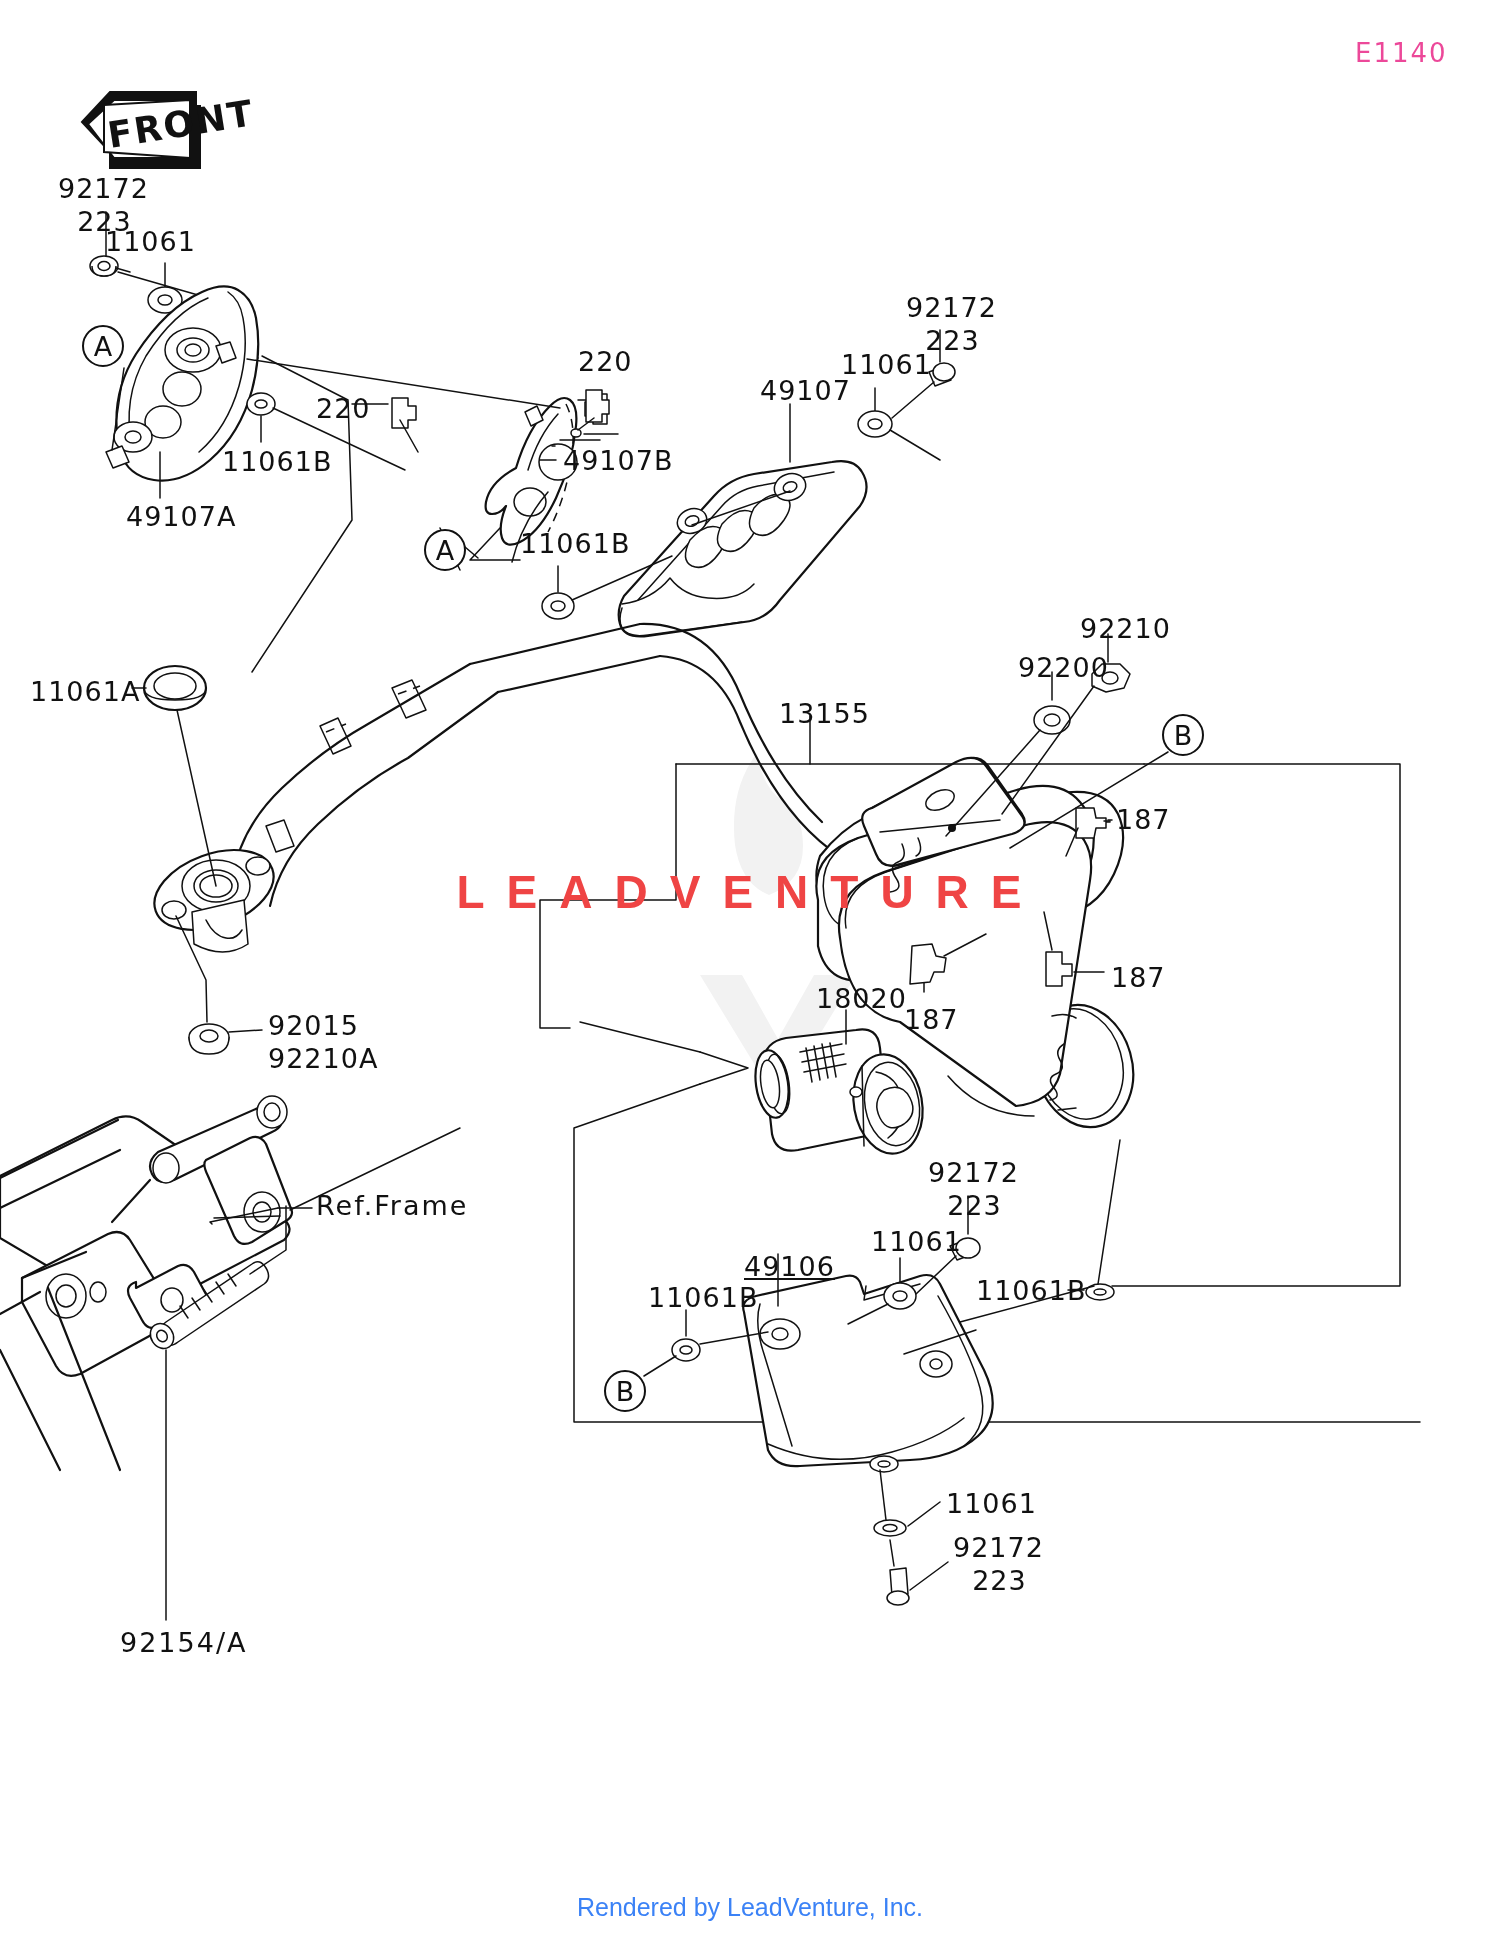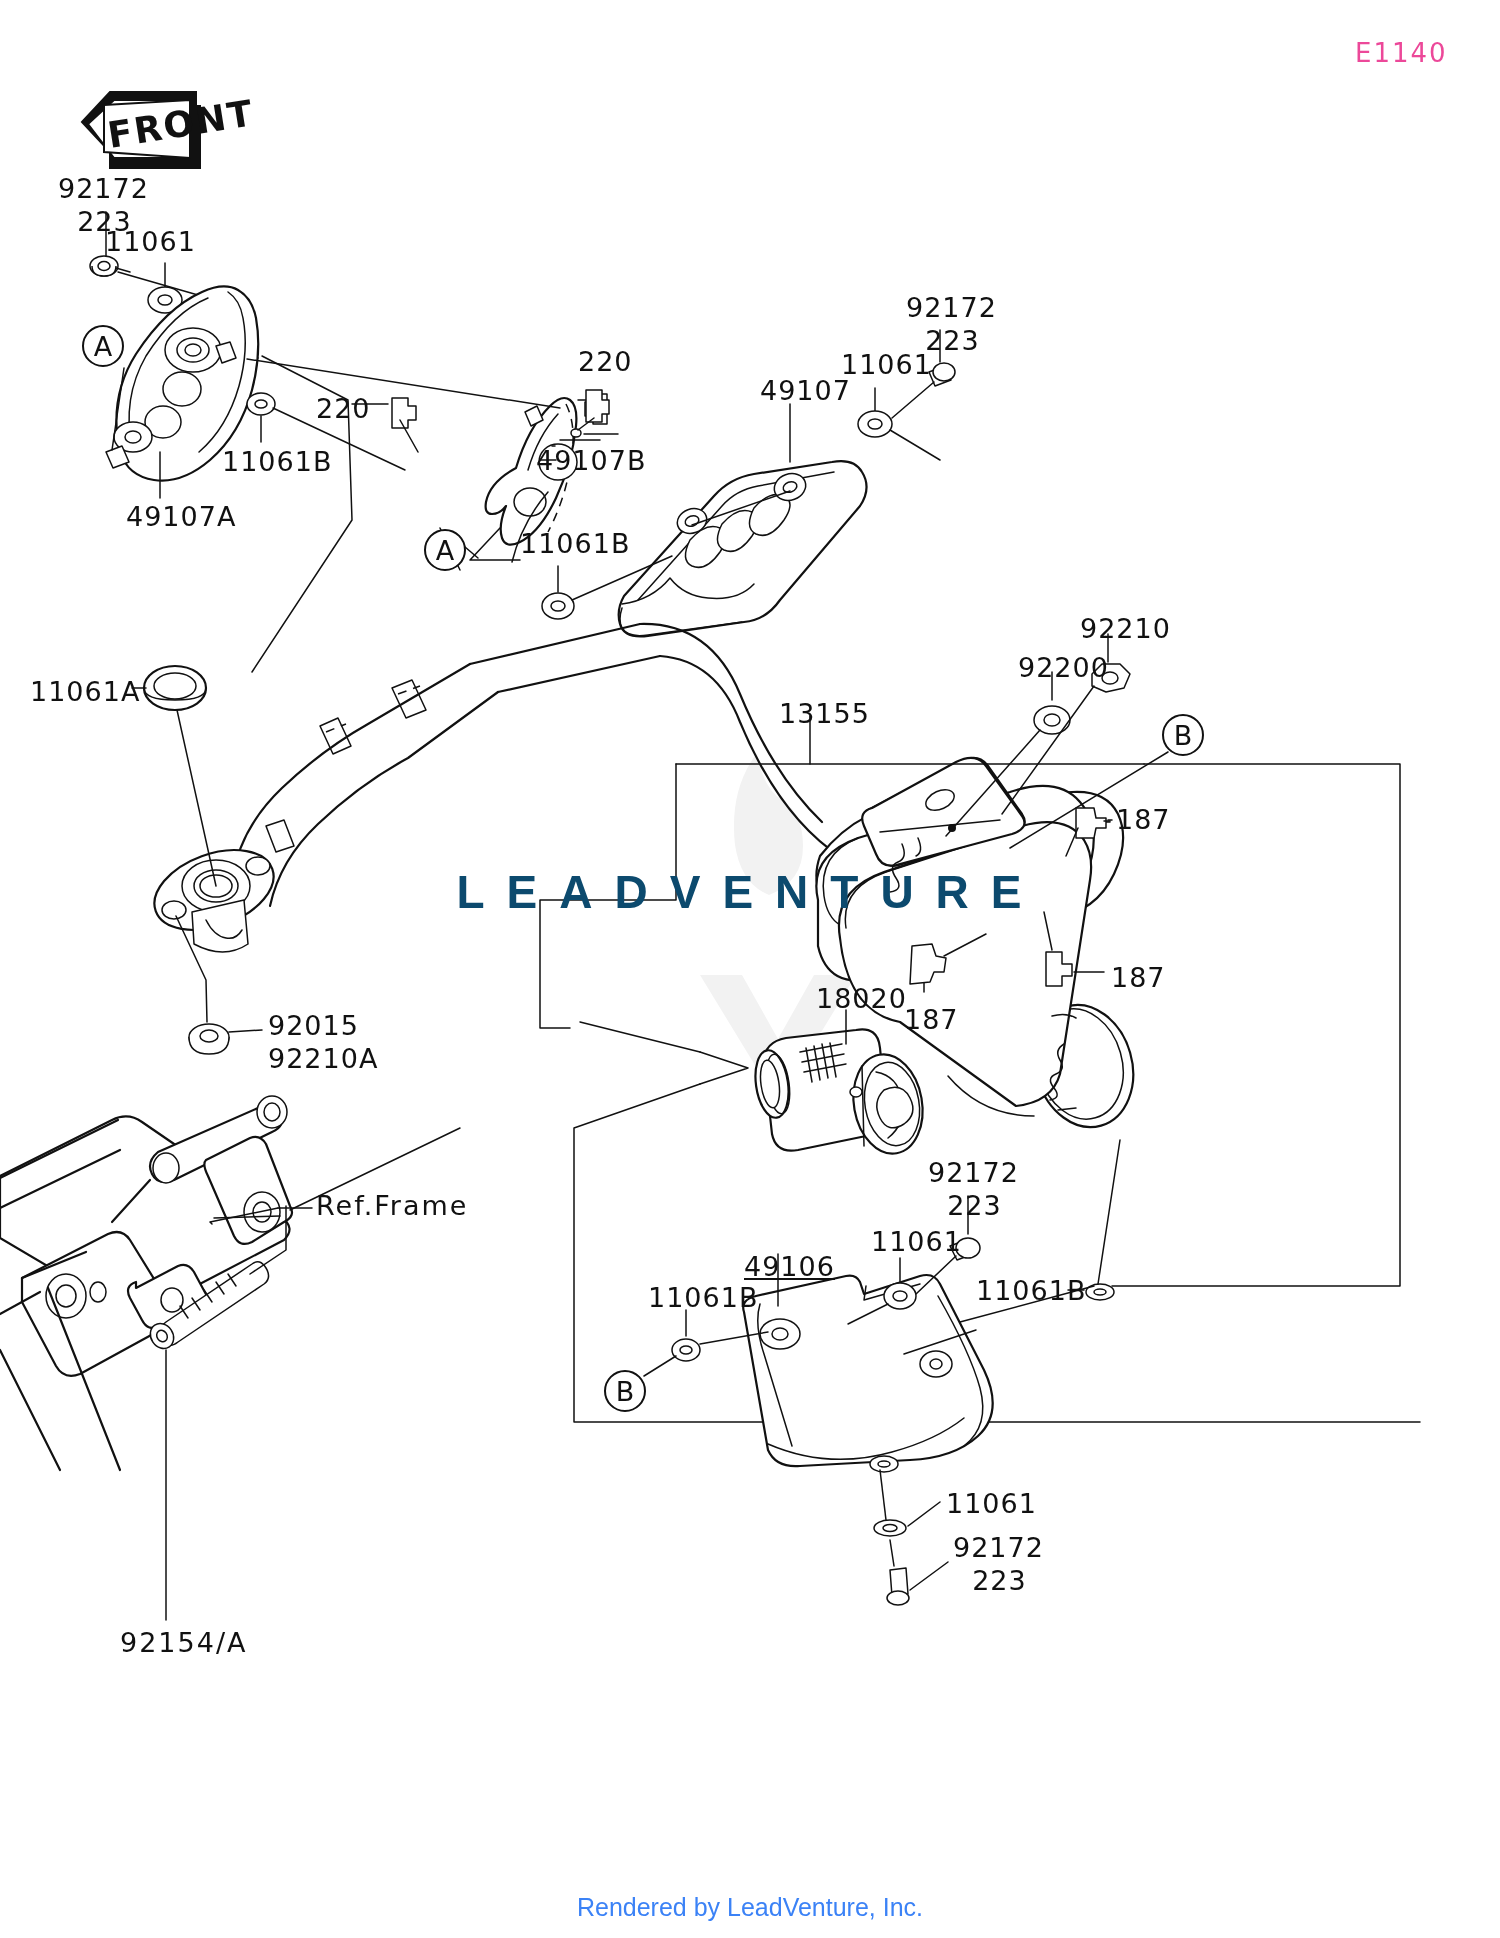--- a/index.html
+++ b/index.html
@@ -46,21 +46,21 @@
     position:absolute;
     pointer-events:none;
     user-select:none;
   }
   .wm-text{
     left:750px; top:865px;
     transform:translateX(-50%);
     font-family:"Liberation Sans", sans-serif;
     font-size:46px;
     letter-spacing:22px;
-    color:#0c4a6e;
+    color:#ef4444;
     font-weight:bold;
     white-space:nowrap;
   }
   .circ{
     position:absolute;
     width:42px;height:42px;
     border:2.4px solid #111;
     border-radius:50%;
     box-sizing:border-box;
     font-family:"DejaVu Sans", sans-serif;
@@ -529,21 +529,21 @@
   <div class="wm wm-text">LEADVENTURE</div>
 
   <div class="lbl" style="left:58px;  top:172px;">92172<br>&nbsp;&nbsp;223</div>
   <div class="lbl" style="left:105px; top:225px;">11061</div>
 
   <div class="lbl" style="left:126px; top:500px;">49107A</div>
   <div class="lbl" style="left:222px; top:445px;">11061B</div>
   <div class="lbl" style="left:316px; top:392px;">220</div>
 
   <div class="lbl" style="left:578px; top:345px;">220</div>
-  <div class="lbl" style="left:536px; top:444px;text-align:right;">49107B</div>
+  <div class="lbl" style="left:563px; top:444px;text-align:right;">49107B</div>
   <div class="lbl" style="left:520px; top:527px;">11061B</div>
 
   <div class="lbl" style="left:760px; top:374px;">49107</div>
   <div class="lbl" style="left:841px; top:348px;">11061</div>
   <div class="lbl" style="left:906px; top:291px;">92172<br>&nbsp;&nbsp;223</div>
 
   <div class="lbl" style="left:30px;  top:675px;">11061A</div>
   <div class="lbl" style="left:779px; top:697px;">13155</div>
   <div class="lbl" style="left:1018px;top:651px;">92200</div>
   <div class="lbl" style="left:1080px;top:612px;text-align:center;">92210</div>

